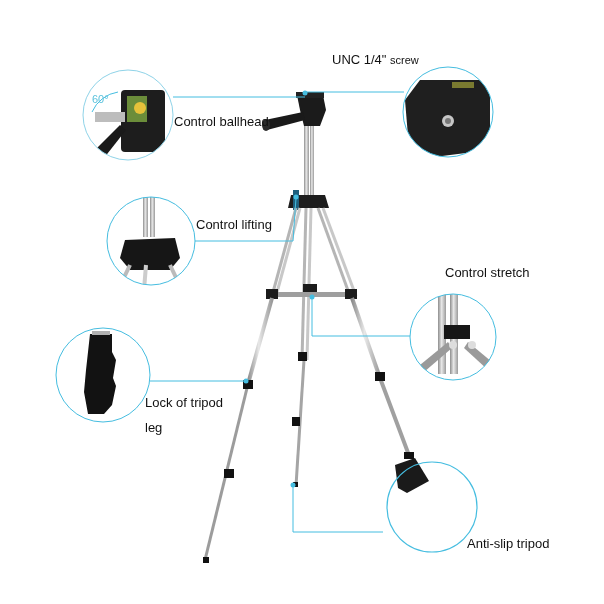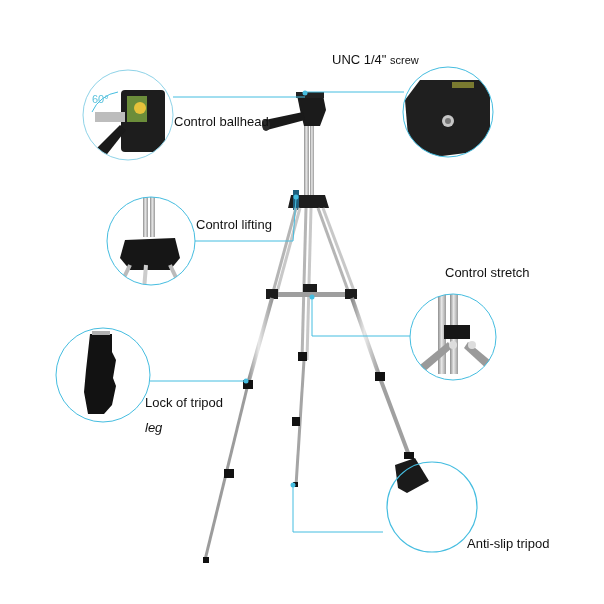--- a/index.html
+++ b/index.html
@@ -172,16 +172,16 @@
   <div class="label" style="left:332px;top:53px;">
     <span>UNC 1/4"</span>
     <span class="big">screw</span>
   </div>
 
   <div class="label" style="left:196px;top:218px;">Control lifting</div>
 
   <div class="label" style="left:409px;top:266px;margin-left:36px;">Control stretch</div>
 
   <div class="label" style="left:145px;top:396px;">Lock of tripod</div>
-  <div class="label" style="left:145px;top:421px;font-style:italic;">leg</div>
+  <div class="label" style="left:145px;top:421px;">leg</div>
 
   <div class="label" style="left:467px;top:537px;">Anti-slip tripod</div>
 </div>
 
 </body></html>

